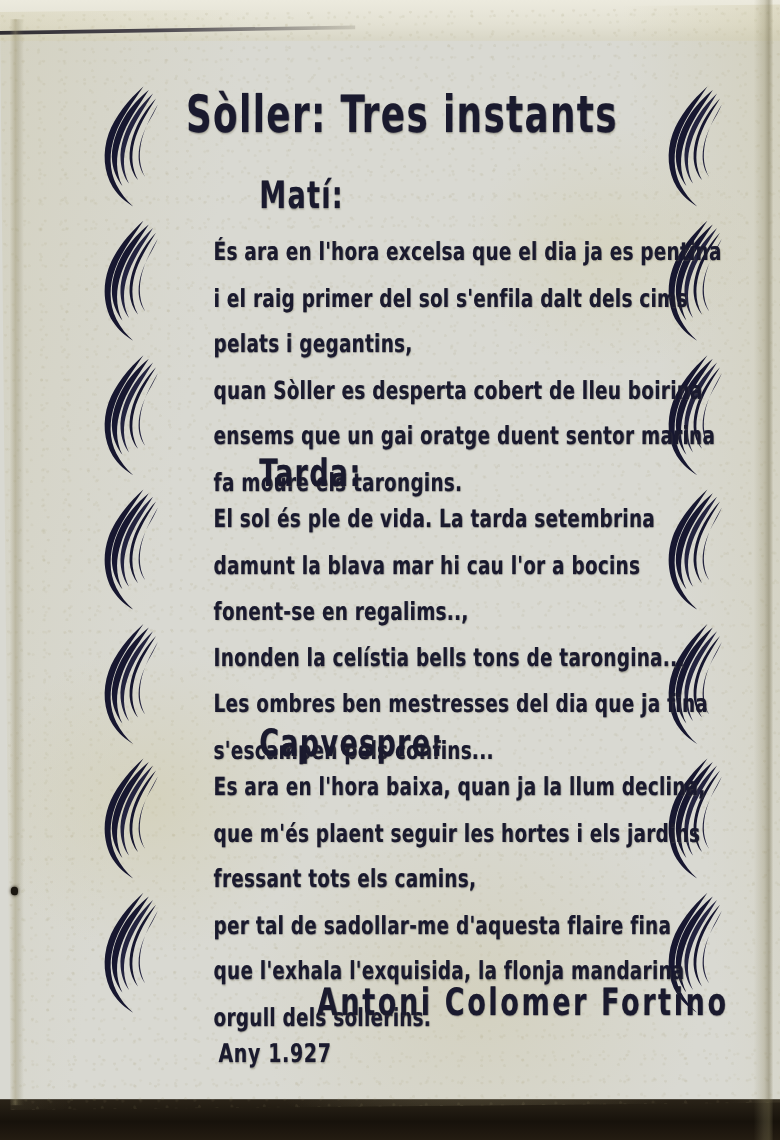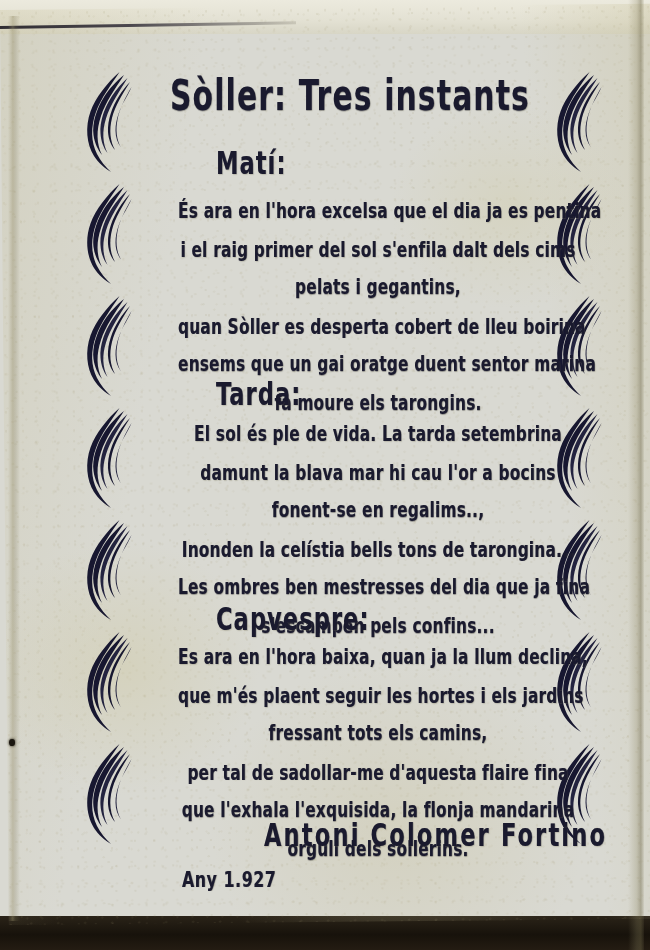--- a/index.html
+++ b/index.html
@@ -119,21 +119,20 @@
     box-shadow: 0 0 2px 1px rgba(40,34,20,.45);
   }
 
   
   .content {
     position: absolute;
     left: 0; top: 0;
     width: 650px;
     height: 950px;
     pointer-events: none;
-    text-align: center;
   }
   .content > * { pointer-events: auto; }
 
   
   .deco {
     color: #1a1a2e;
     font-family: "DejaVu Sans Condensed", "Liberation Sans Narrow", "Liberation Sans", sans-serif;
     font-weight: 700;
     letter-spacing: .5px;
     -webkit-font-smoothing: none;

